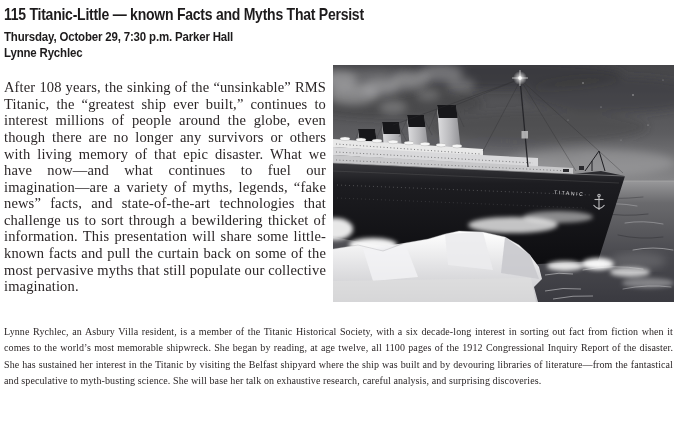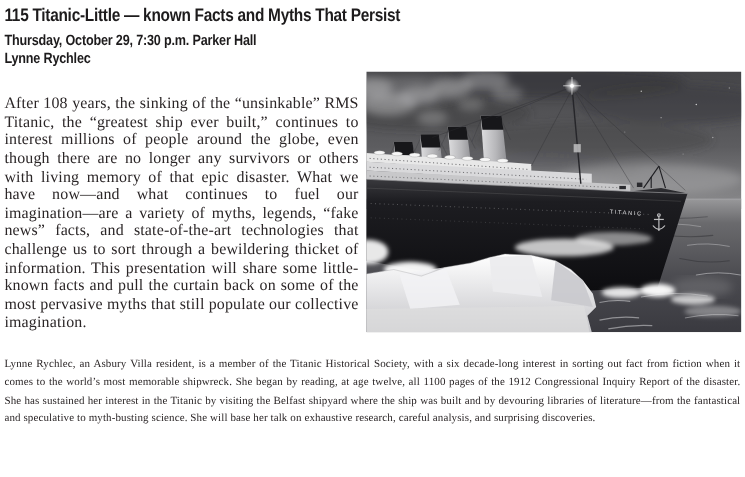--- a/index.html
+++ b/index.html
@@ -33,21 +33,21 @@
     line-height:14px;
     letter-spacing:-0.2px;
     transform:scaleX(.85);
     transform-origin:0 50%;
     white-space:nowrap;
   }
   .schedule { margin-top:6px; }
   .speaker  { margin-top:2px; }
 
   
-  .content { display:flex; margin-top:5px; padding-left:4px; align-items:flex-end; }
+  .content { display:flex; margin-top:5px; padding-left:4px; align-items:center; }
   .left-col {
     width:322px;
     padding-top:7px;
     font-size:14.5px;
     line-height:16.6px;
     letter-spacing:.15px;
     text-align:justify;
     hyphens:auto;
     -webkit-hyphens:auto;
   }

